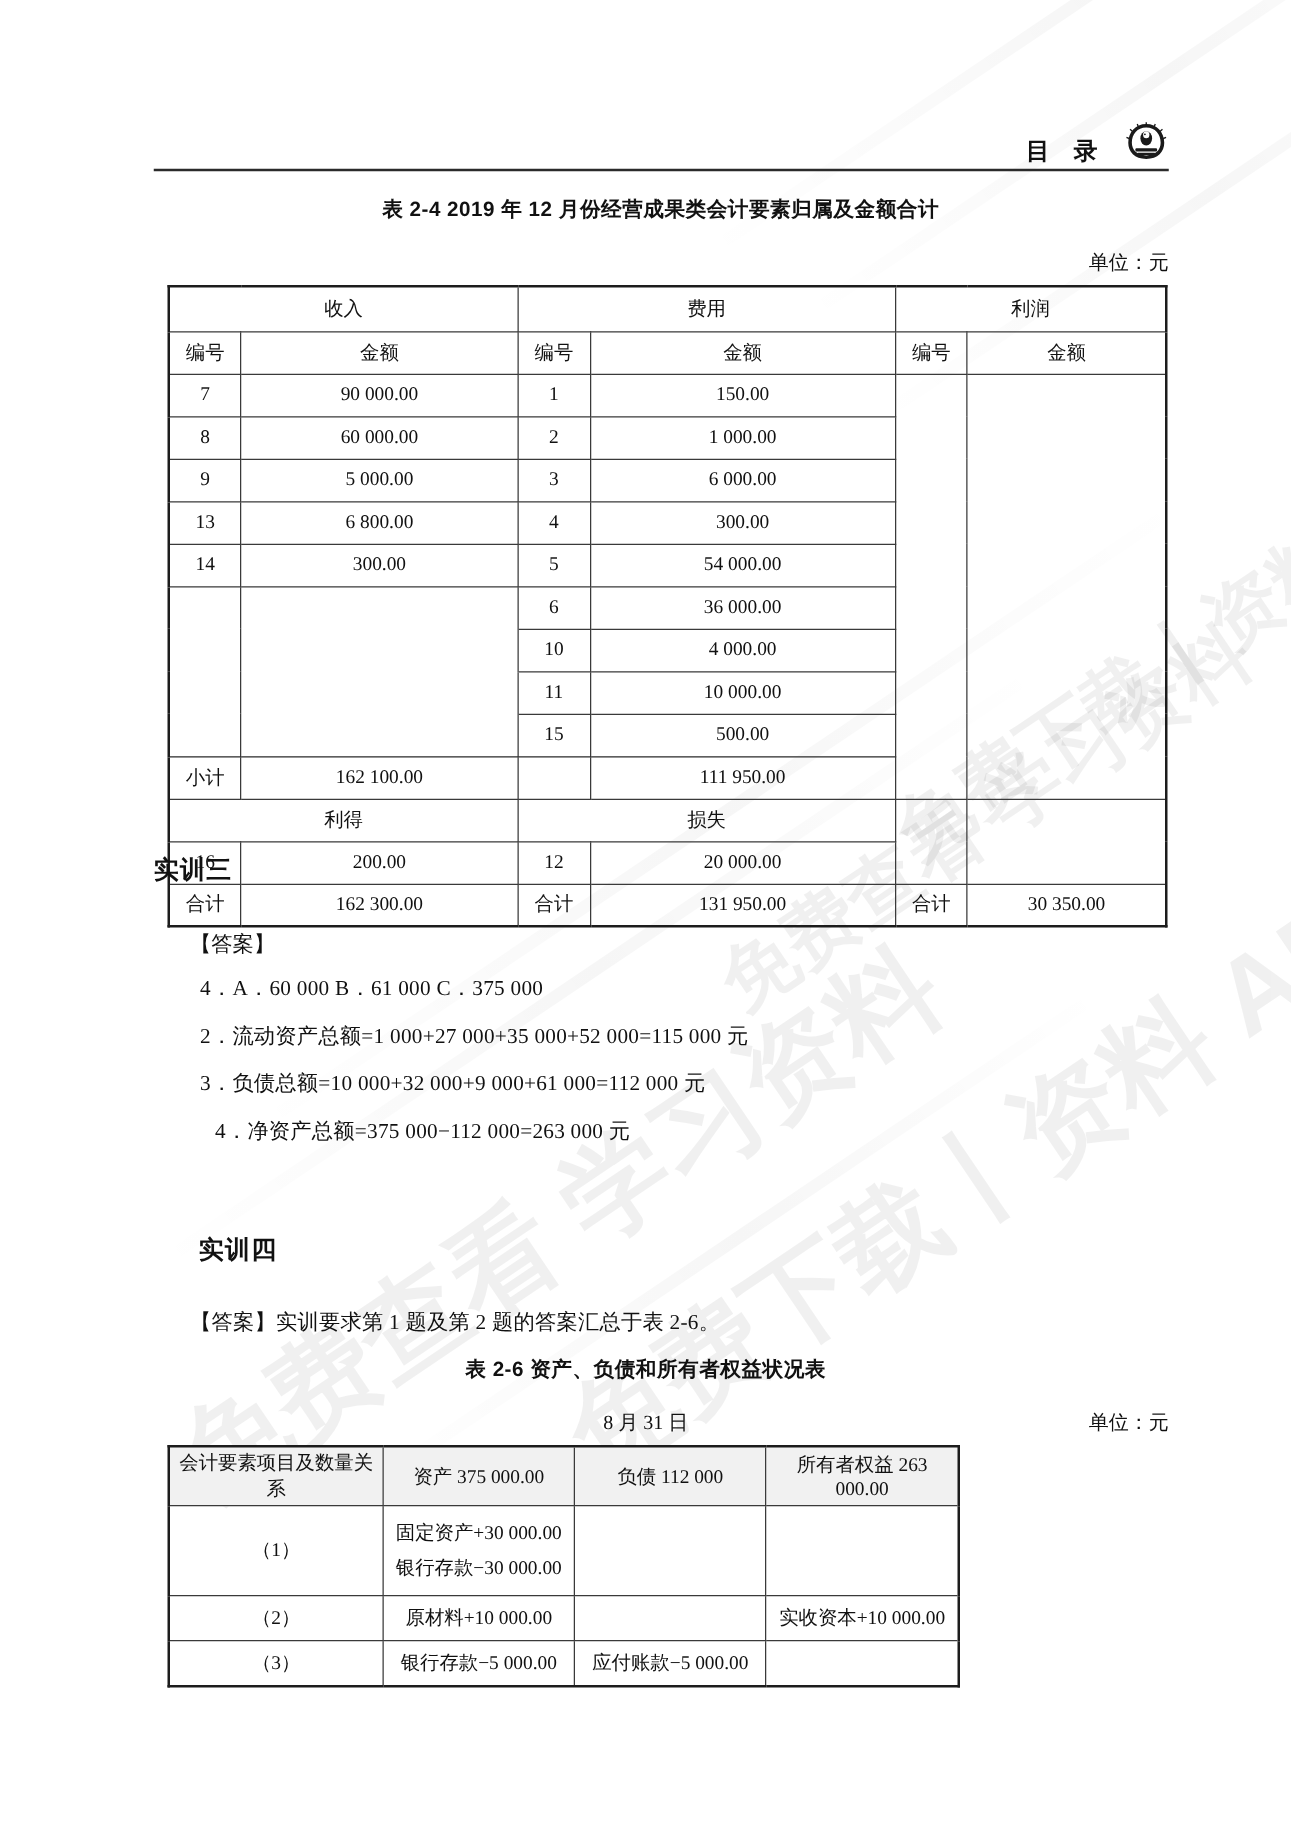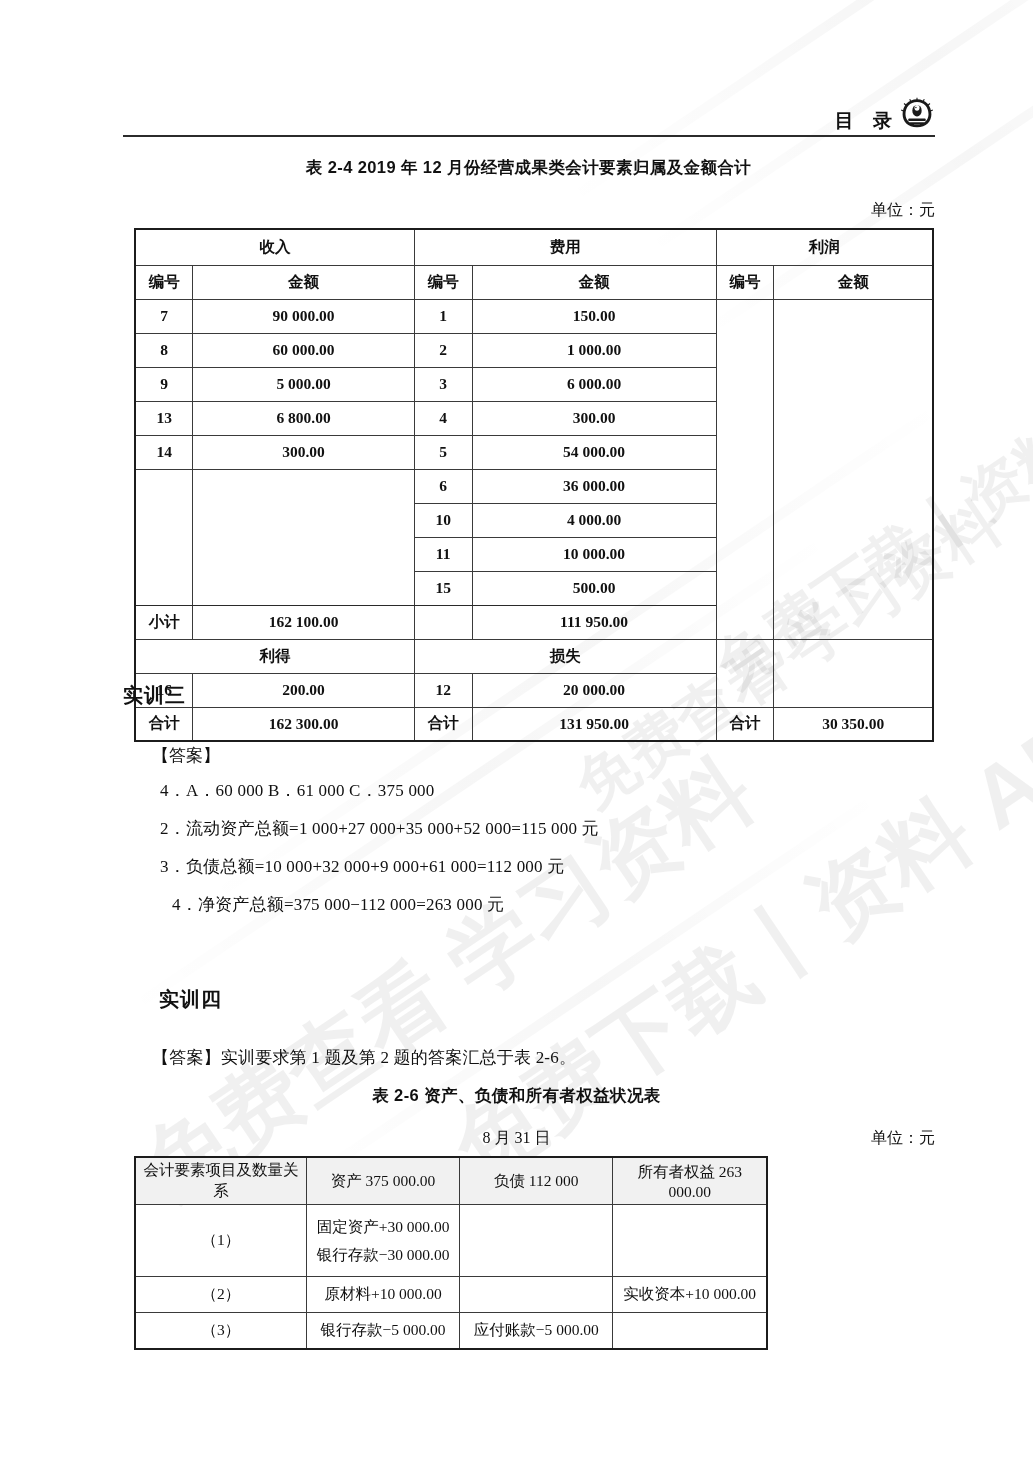--- a/index.html
+++ b/index.html
@@ -45,20 +45,21 @@
 
   
   .page-header {
     position: absolute;
     left: 123px;
     top: 96px;
     width: 812px;
     display: flex;
     align-items: flex-end;
     justify-content: flex-end;
+    gap: 14px;
   }
   .header-title {
     font-family: "Liberation Sans", "DejaVu Sans", sans-serif;
     font-weight: bold;
     font-size: 19px;
     letter-spacing: 7px;
     color: #111;
   }
   .header-logo { width: 36px; height: 38px; display: block; }
   .header-rule {
@@ -110,21 +111,21 @@
     vertical-align: middle;
     background: transparent;
   }
   .t-outer-top { border-top: 2.3px solid #1c1c1c !important; }
   .t-outer-bottom { border-bottom: 2.3px solid #1c1c1c !important; }
   .t-outer-left { border-left: 2.3px solid #1c1c1c !important; }
   .t-outer-right { border-right: 2.3px solid #1c1c1c !important; }
   .thick-btm { border-bottom: 1.6px solid #2a2a2a !important; }
 
   
-  #table24 { left: 134px; top: 228px; width: 800px; font-weight: bold; }
+  #table24 { left: 134px; top: 228px; width: 800px; }
   #table24 td { height: 34px; }
   #table24 td.grp { height: 36px; }
   #table24 td.num { width: 62px; }
   #table24 td.amt-i { width: 240px; }
   #table24 td.amt-e { width: 265px; }
   #table24 td.amt-p { width: 171px; }
   .amount-cell { text-align: right; padding-right: 46px; }
   .amount-cell-e { text-align: right; padding-right: 62px; }
   .amount-cell-p { text-align: center; }
   .row-short td { height: 31px; }

